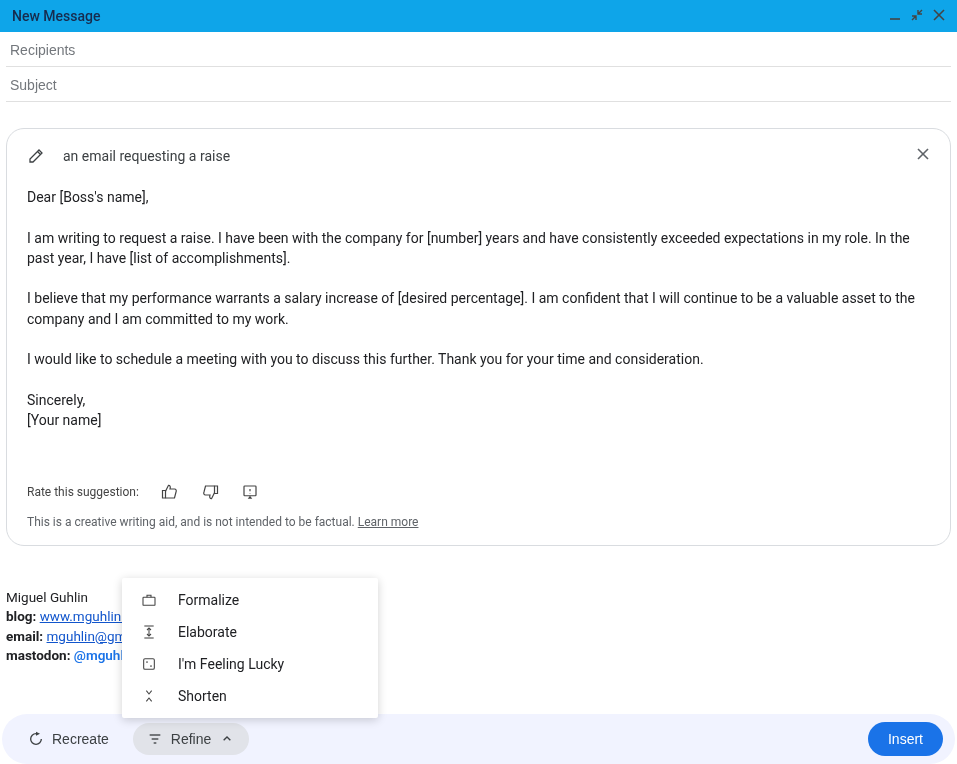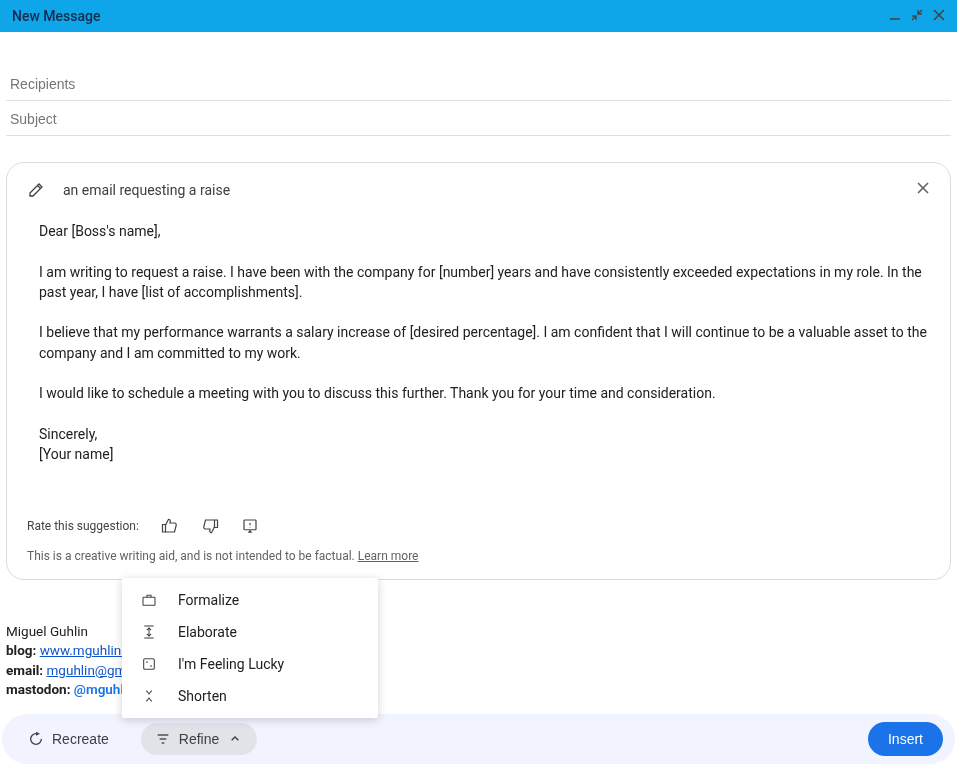--- a/index.html
+++ b/index.html
@@ -34,21 +34,20 @@
     gap: 10px;
     align-items: center;
   }
   .titlebar-controls span {
     cursor: pointer;
     color: #444;
     font-size: 14px;
   }
   .fields {
     padding: 0 6px;
-    margin-top: 34px;
   }
   .field {
     border-bottom: 1px solid #e0e0e0;
     padding: 10px 4px 8px;
   }
   .field input {
     border: none;
     outline: none;
     font-size: 14px;
     width: 100%;
@@ -85,21 +84,20 @@
     right: 20px;
     top: 18px;
     cursor: pointer;
     color: #5f6368;
   }
   .body-text {
     font-size: 14px;
     line-height: 1.45;
     color: #202124;
     white-space: pre-wrap;
-    margin-left: 12px;
   }
   .rate-row {
     margin-top: 52px;
     display: flex;
     align-items: center;
     gap: 22px;
     font-size: 12px;
     color: #444;
   }
   .rate-icons {
@@ -181,21 +179,21 @@
     background: #f1f3ff;
     border-radius: 28px;
     padding: 8px 12px;
     display: flex;
     align-items: center;
     justify-content: space-between;
   }
   .bb-left {
     display: flex;
     align-items: center;
-    gap: 18px;
+    gap: 10px;
   }
   .chip-btn {
     display: flex;
     align-items: center;
     gap: 8px;
     border: none;
     background: transparent;
     font-size: 14px;
     color: #3c4043;
     font-weight: 500;

